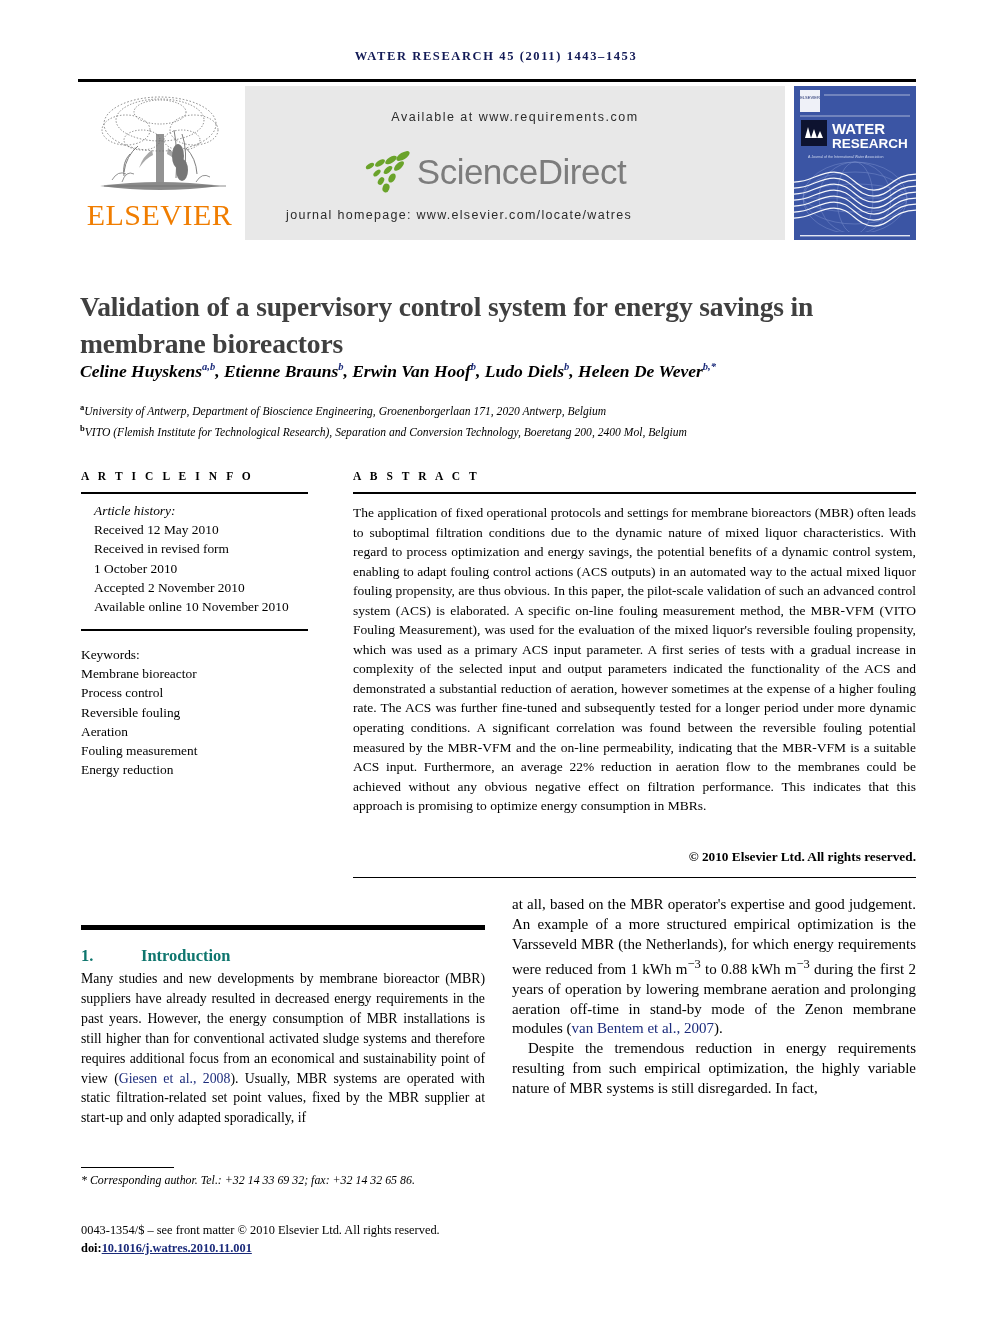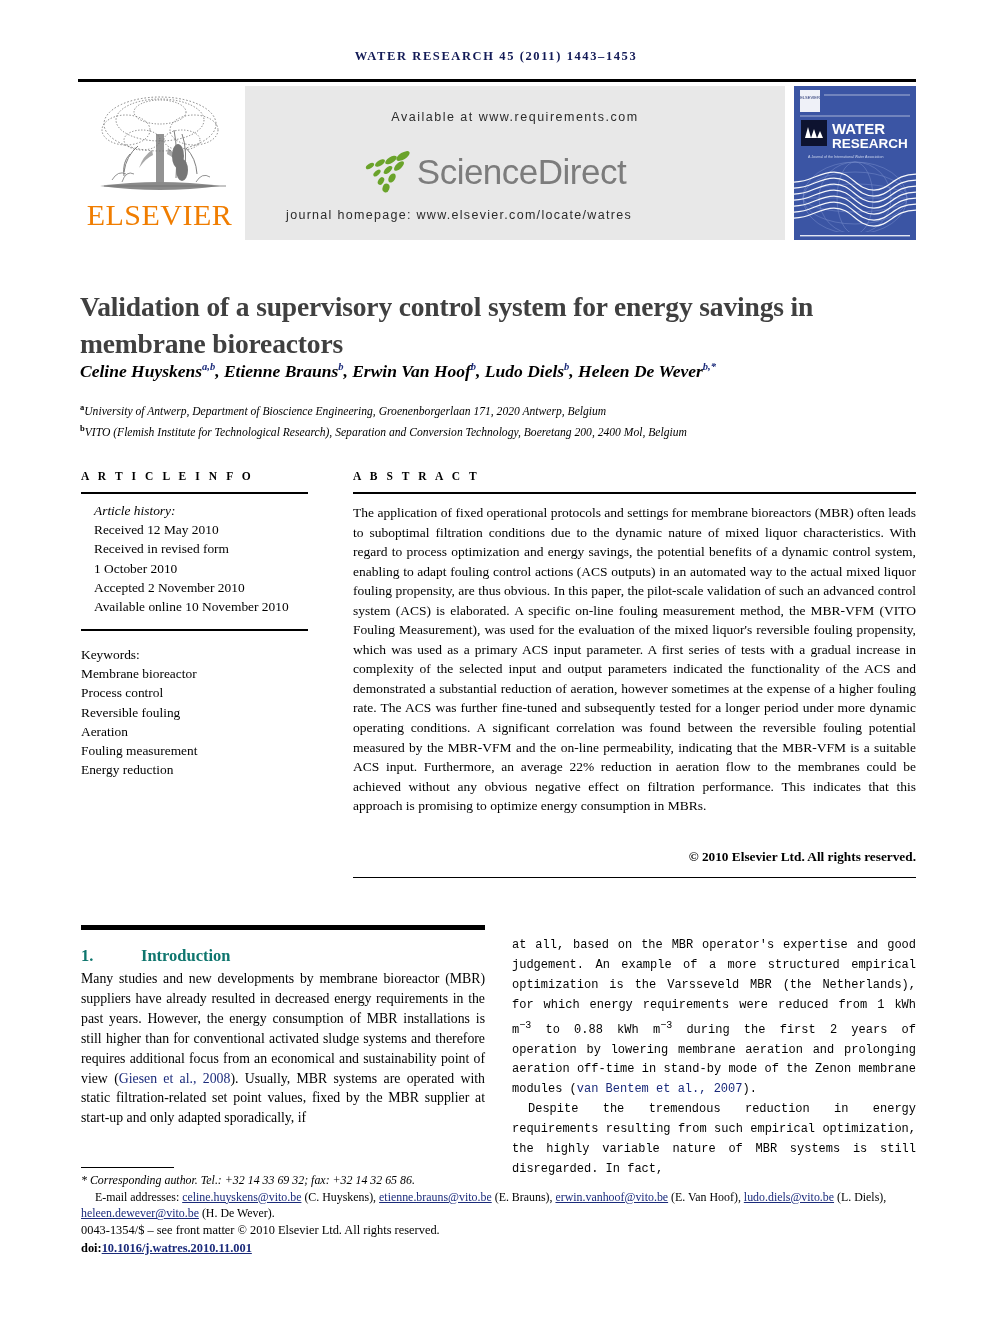--- a/index.html
+++ b/index.html
@@ -250,24 +250,24 @@
     left: 81px; top: 969px;
     width: 404px;
     font-family: "Liberation Serif", serif;
     font-size: 13.8px;
     line-height: 19.9px;
     text-align: justify;
     color: #000;
   }
   .col-right {
     position: absolute;
-    left: 512px; top: 936px;
+    left: 512px; top: 895px;
     width: 404px;
-    font-family: Liberation Mono, monospace;
-    font-size: 12px;
+    font-family: Liberation Serif, serif;
+    font-size: 15px;
     line-height: 19.9px;
     text-align: justify;
     color: #000;
   }
   .col-right p { margin: 0; }
   .col-right p + p { text-indent: 16px; }
   .cite { color: #1a2a7a; }
 
   
   .fn-rule {
@@ -459,20 +459,19 @@
   </h2>
   <div class="col-left">Many studies and new developments by membrane bioreactor (MBR) suppliers have already resulted in decreased energy requirements in the past years. However, the energy consumption of MBR installations is still higher than for conventional activated sludge systems and therefore requires additional focus from an economical and sustainability point of view (<span class="cite">Giesen et al., 2008</span>). Usually, MBR systems are operated with static filtration-related set point values, fixed by the MBR supplier at start-up and only adapted sporadically, if</div>
   <div class="col-right">
       <p>at all, based on the MBR operator's expertise and good judgement. An example of a more structured empirical optimization is the Varsseveld MBR (the Netherlands), for which energy requirements were reduced from 1 kWh m<sup>−3</sup> to 0.88 kWh m<sup>−3</sup> during the first 2 years of operation by lowering membrane aeration and prolonging aeration off-time in stand-by mode of the Zenon membrane modules (<span class="cite">van Bentem et al., 2007</span>).</p>
       <p>Despite the tremendous reduction in energy requirements resulting from such empirical optimization, the highly variable nature of MBR systems is still disregarded. In fact,</p>
     </div>
 
   <div class="fn-rule"></div>
   <div class="footnote">
       <div class="corr">* Corresponding author. Tel.: +32 14 33 69 32; fax: +32 14 32 65 86.</div>
-      <div><span class="ind"></span>E-mail addresses: <a class="mailto" href="#">celine.huyskens@vito.be</a> (C. Huyskens), <a class="mailto" href="#">etienne.brauns@vito.be</a> (E. Brauns), <a class="mailto" href="#">erwin.vanhoof@vito.be</a> (E. Van Hoof), <a class="mailto" href="#">ludo.diels@vito.be</a> (L. Diels), <a class="mailto" href="#">heleen.dewever@vito.be</a> (H. De Wever).</div>
     </div>
   <div class="imprint">
       <div>0043-1354/$ – see front matter © 2010 Elsevier Ltd. All rights reserved.</div>
       <div><span class="doi-lbl">doi:</span><a class="doi-link" href="#">10.1016/j.watres.2010.11.001</a></div>
     </div>
 
 </div>
 
 </body></html>

